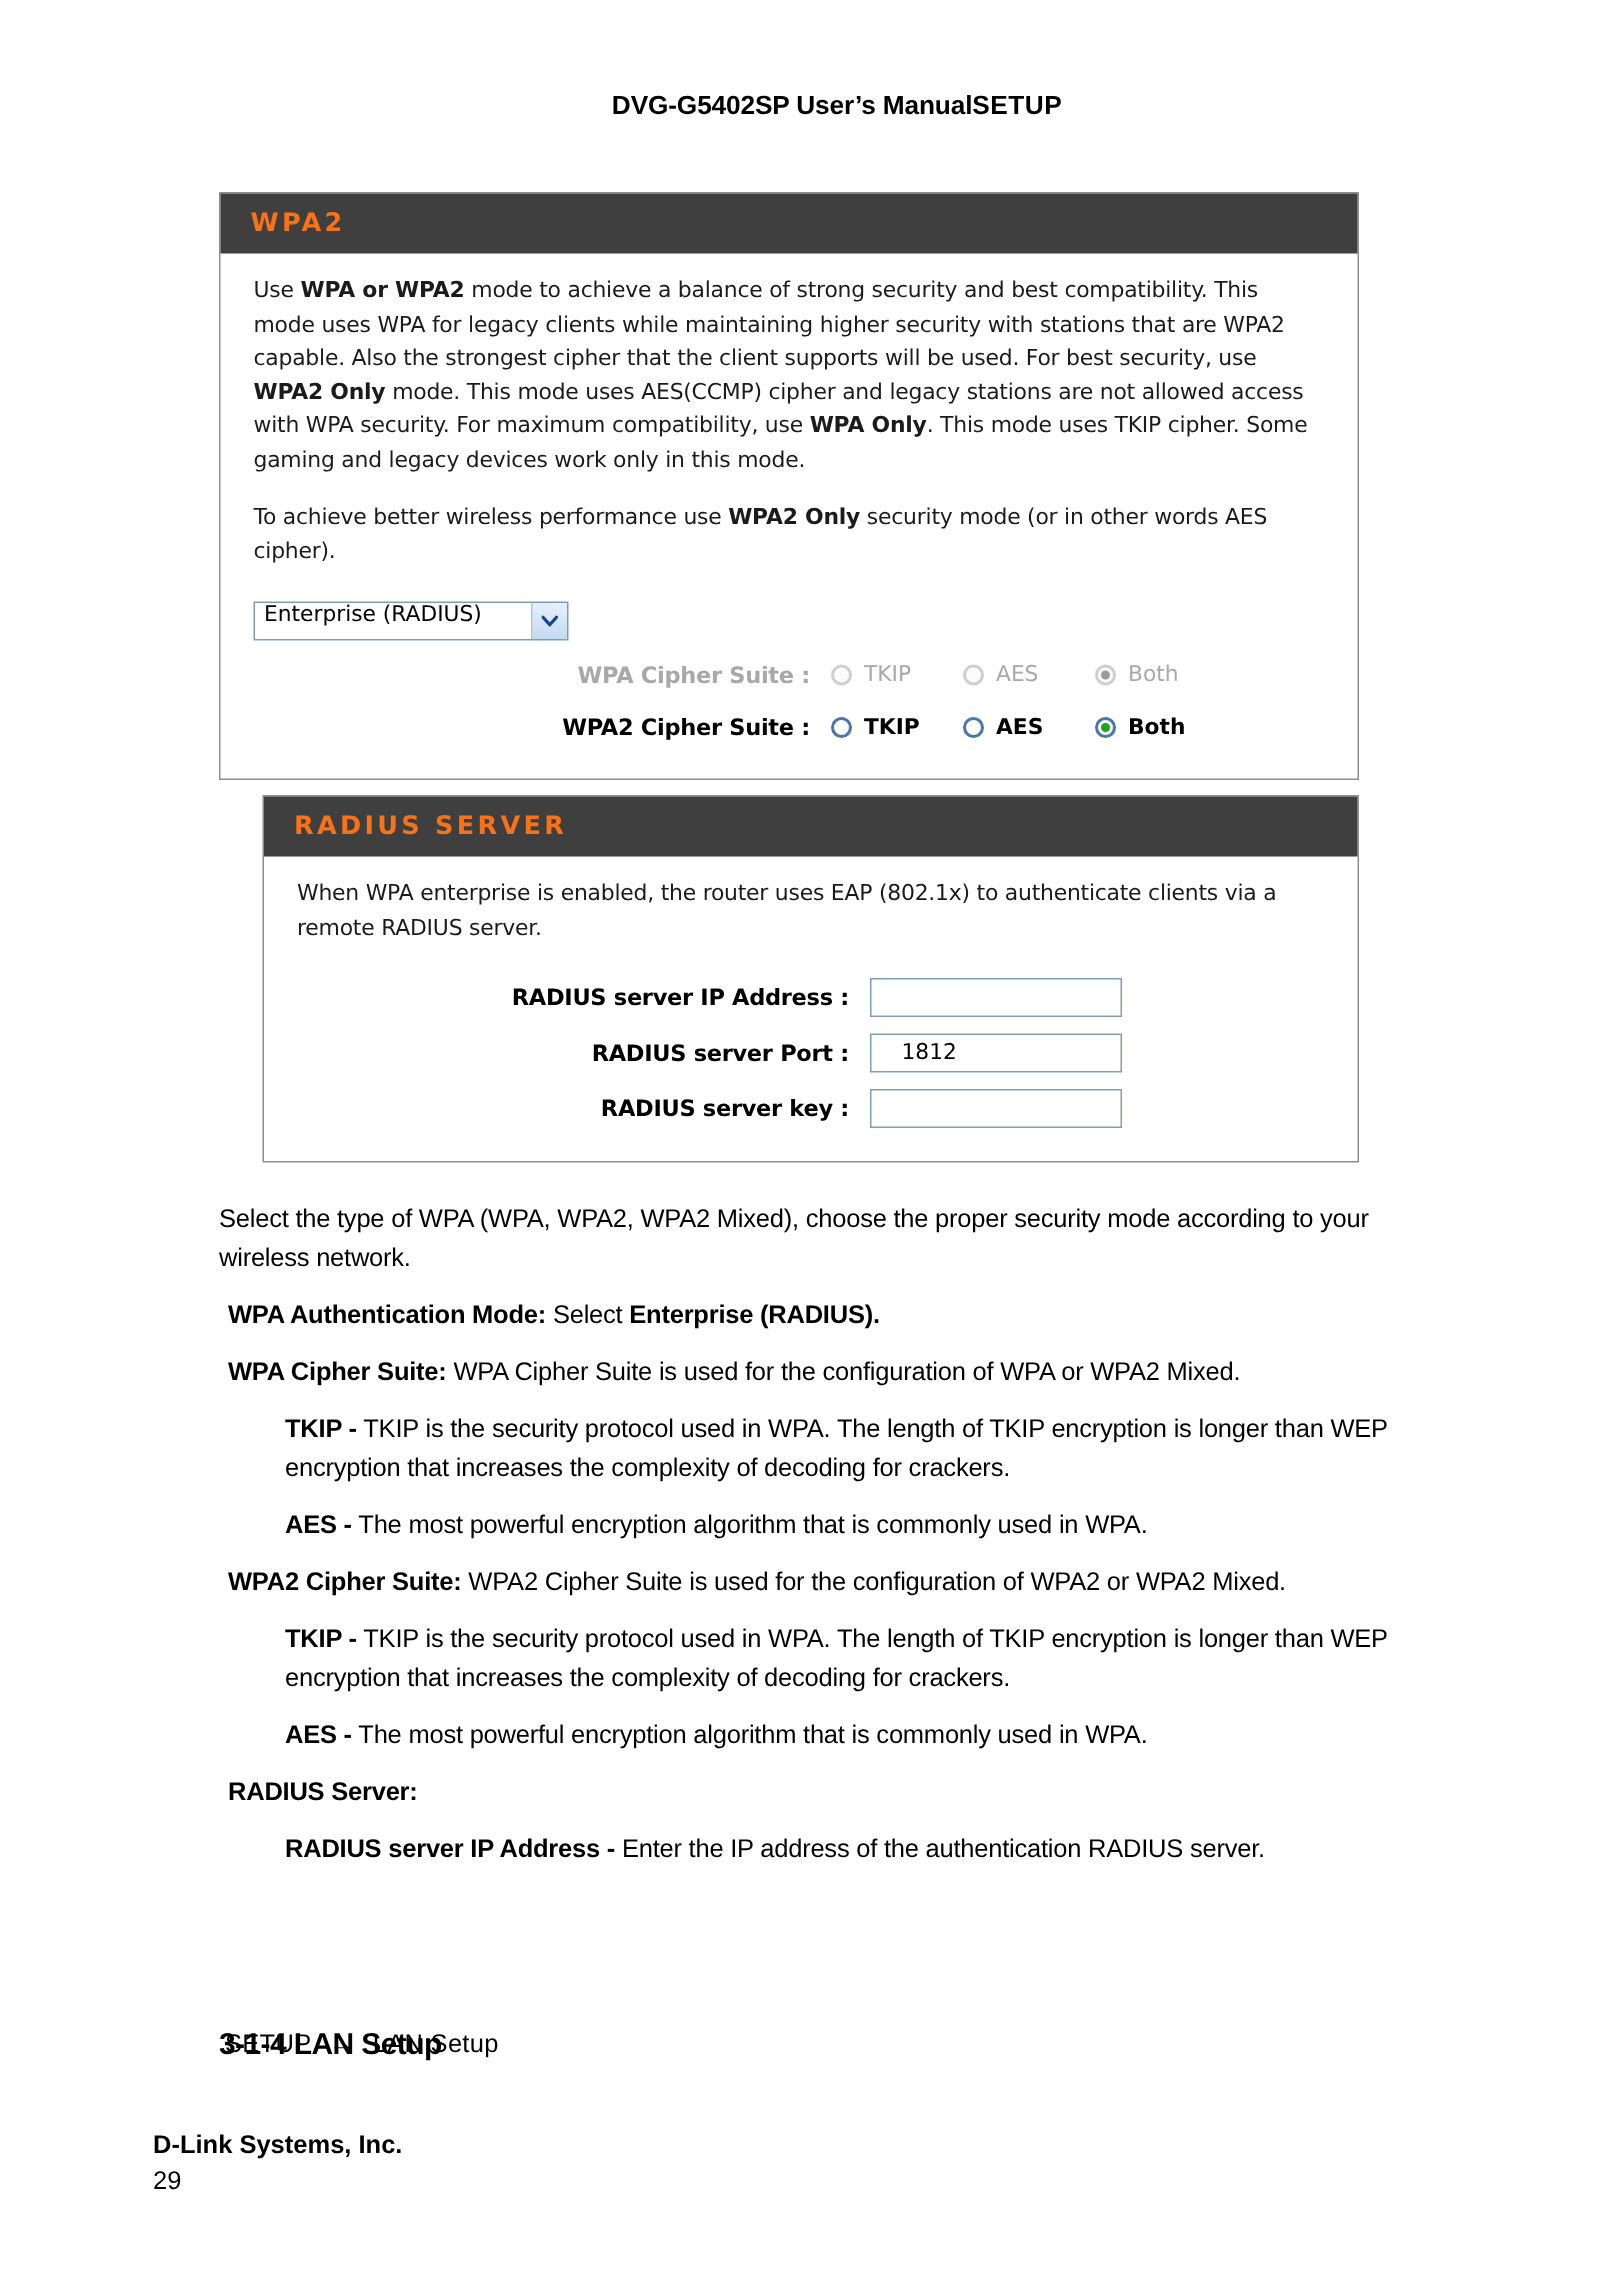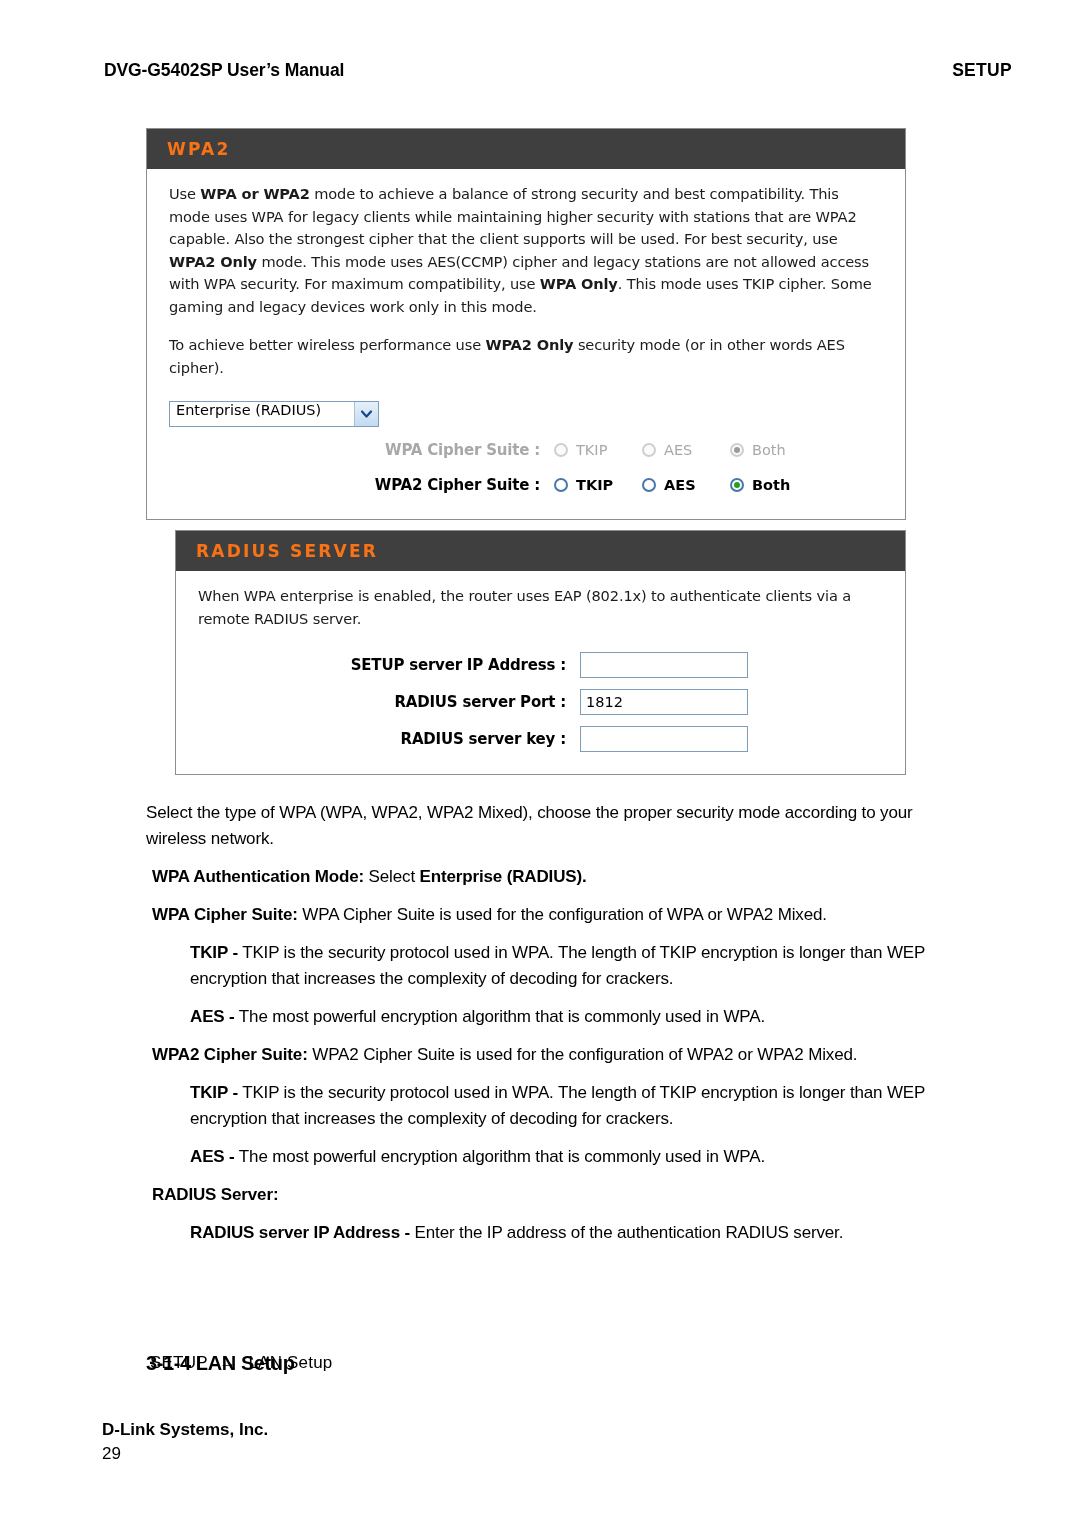--- a/index.html
+++ b/index.html
@@ -16,21 +16,21 @@
     overflow: hidden;
   }
 
   
   .page-header {
     position: absolute;
     top: 60px;
     left: 104px;
     width: 908px;
     display: flex;
-    justify-content: space-between;
+    justify-content: center;
     align-items: baseline;
   }
   .page-header .hdr-left {
     font-size: 17.5px;
     font-weight: bold;
     letter-spacing: -0.1px;
   }
   .page-header .hdr-right {
     font-size: 17.5px;
     font-weight: bold;
@@ -174,21 +174,21 @@
   
   .text-input {
     width: 168px;
     height: 26px;
     border: 1px solid #7e9db9;
     background: #ffffff;
     box-sizing: border-box;
     display: flex;
     align-items: center;
     font-size: 14.5px;
-    padding-left: 5px;
+    padding-left: 20px;
     color: #000;
     font-family: "DejaVu Sans", sans-serif;
   }
   .radius-label { width: 382px; }
 
   
   .body-copy {
     position: absolute;
     left: 146px;
     top: 800px;
@@ -304,21 +304,21 @@
     </div>
   </div>
 
   <div class="panel">
     <div class="panel-title">RADIUS SERVER</div>
     <div class="panel-body">
       <p>When WPA enterprise is enabled, the router uses EAP (802.1x) to authenticate clients via a remote RADIUS server.</p>
 
       <div class="form-area">
         <div class="form-row">
-          <div class="form-label radius-label">SETUP server IP Address  :</div>
+          <div class="form-label radius-label">RADIUS server IP Address  :</div>
           <div class="text-input"></div>
         </div>
         <div class="form-row">
           <div class="form-label radius-label">RADIUS server Port  :</div>
           <div class="text-input">1812</div>
         </div>
         <div class="form-row">
           <div class="form-label radius-label">RADIUS server key  :</div>
           <div class="text-input"></div>
         </div>

